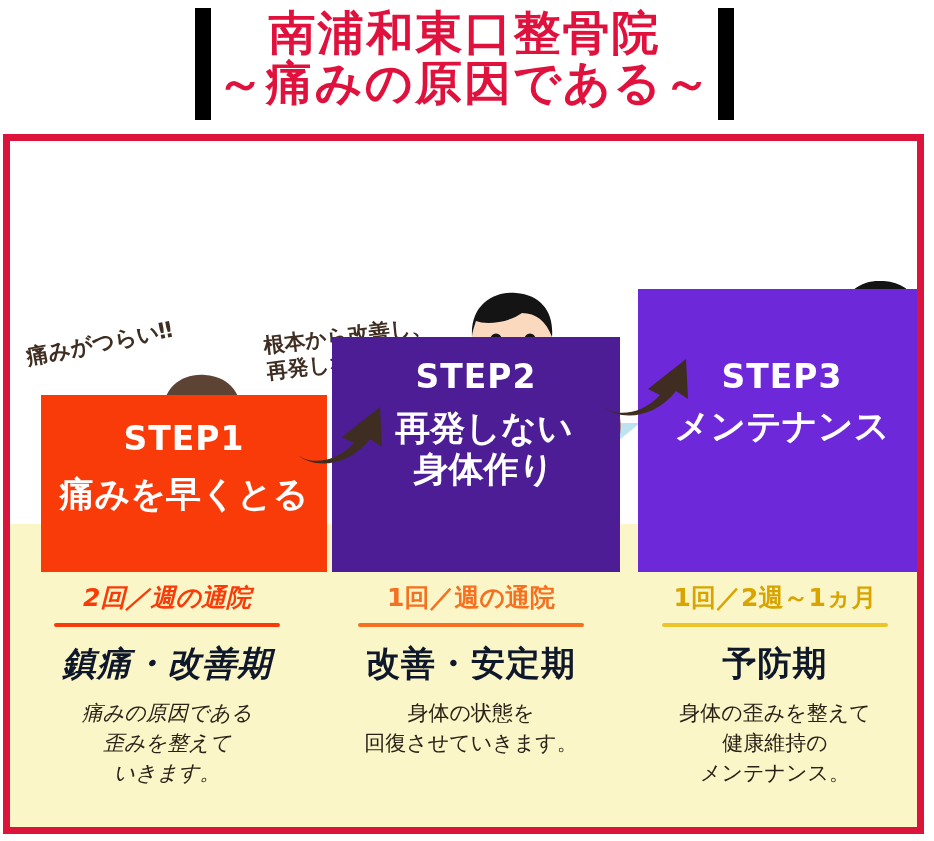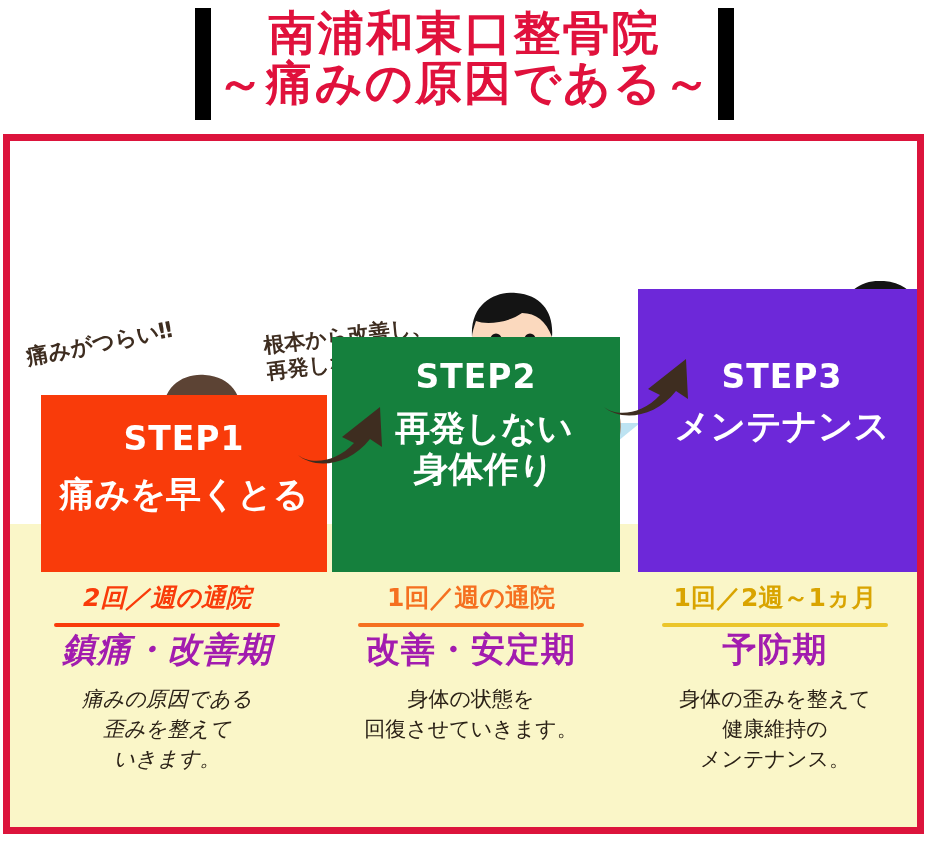--- a/index.html
+++ b/index.html
@@ -40,21 +40,21 @@
   .stepbox{position:absolute;box-sizing:border-box;text-align:center;color:#fff;}
   .stepbox .st-num{font-weight:bold;letter-spacing:1px;}
   .stepbox .st-title{font-weight:bold;line-height:1.18;}
 
   
   #step1{left:31px;top:254px;width:286px;height:177px;background:#F93B0A;}
   #step1 .st-num{font-size:33px;margin-top:24px;}
   #step1 .st-title{font-size:35px;margin-top:16px;}
 
   
-  #step2{left:322px;top:196px;width:288px;height:235px;background:#15803d;}
+  #step2{left:322px;top:196px;width:288px;height:235px;background:#4c1d95;}
   #step2 .st-num{font-size:33px;margin-top:20px;}
   #step2 .st-title{font-size:35px;margin-top:12px;margin-left:16px;}
 
   
   #step3{left:628px;top:148px;width:288px;height:283px;background:#6d28d9;}
   #step3 .st-num{font-size:33px;margin-top:68px;}
   #step3 .st-title{font-size:35px;margin-top:10px;}
 
   
   .arrow{position:absolute;}
@@ -67,21 +67,21 @@
   #speech2{left:252px;top:192px;font-size:21px;transform:rotate(-7deg);transform-origin:left top;}
   #speech3{left:630px;top:168px;font-size:21px;line-height:1.32;}
 
   
   .btmcol{position:absolute;top:440px;width:300px;text-align:center;}
   #btm1{left:7px;font-style:italic;}
   #btm2{left:311px;}
   #btm3{left:615px;}
   .freq{font-weight:bold;font-size:25px;letter-spacing:0px;}
   .rule{height:4px;margin:9px auto 0;width:226px;border-radius:2px;}
-  .phase{font-weight:bold;font-size:34px;color:#a21caf;margin-top:0;letter-spacing:1px;}
+  .phase{font-weight:bold;font-size:34px;color:#0f172a;margin-top:14px;letter-spacing:1px;}
   .desc{font-size:21px;color:#2B2217;line-height:1.42;margin-top:12px;white-space:pre-line;font-weight:500;}
 
   
   .illu{position:absolute;}
   #illu-woman{left:125px;top:228px;}
   #illu-table{left:330px;top:150px;}
   #illu-man{left:800px;top:140px;}
 </style>
 </head>
 <body>

